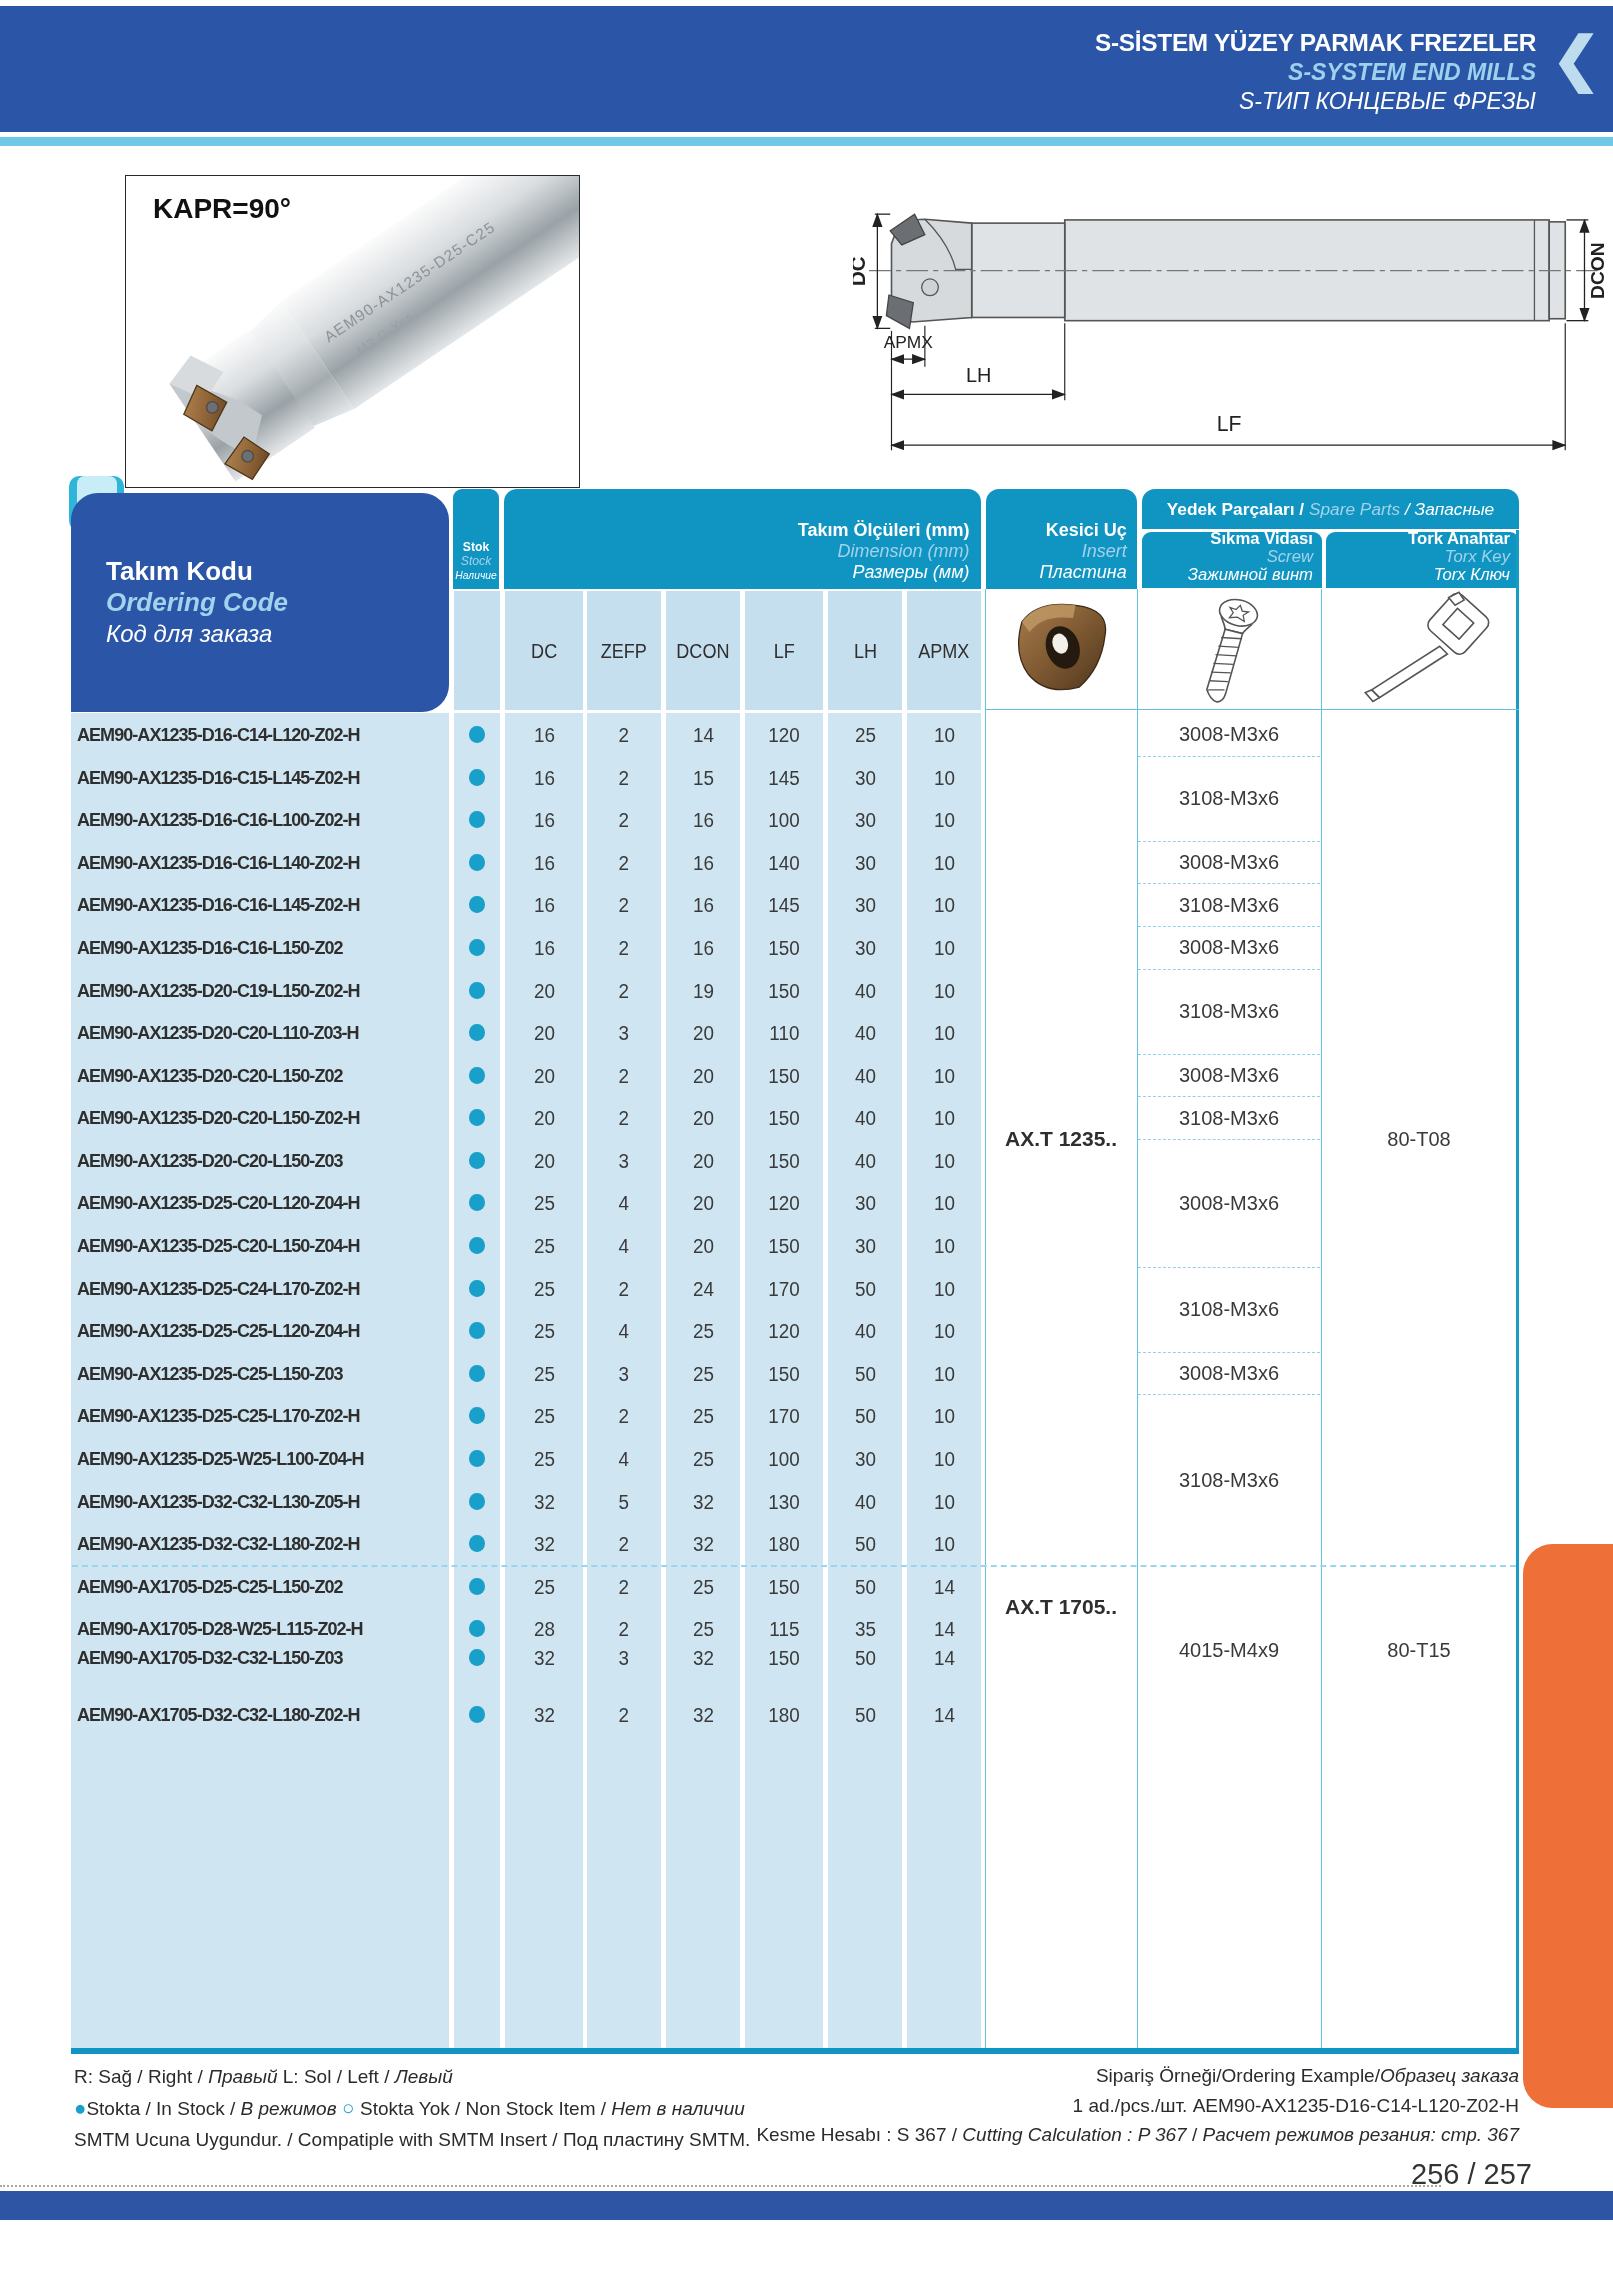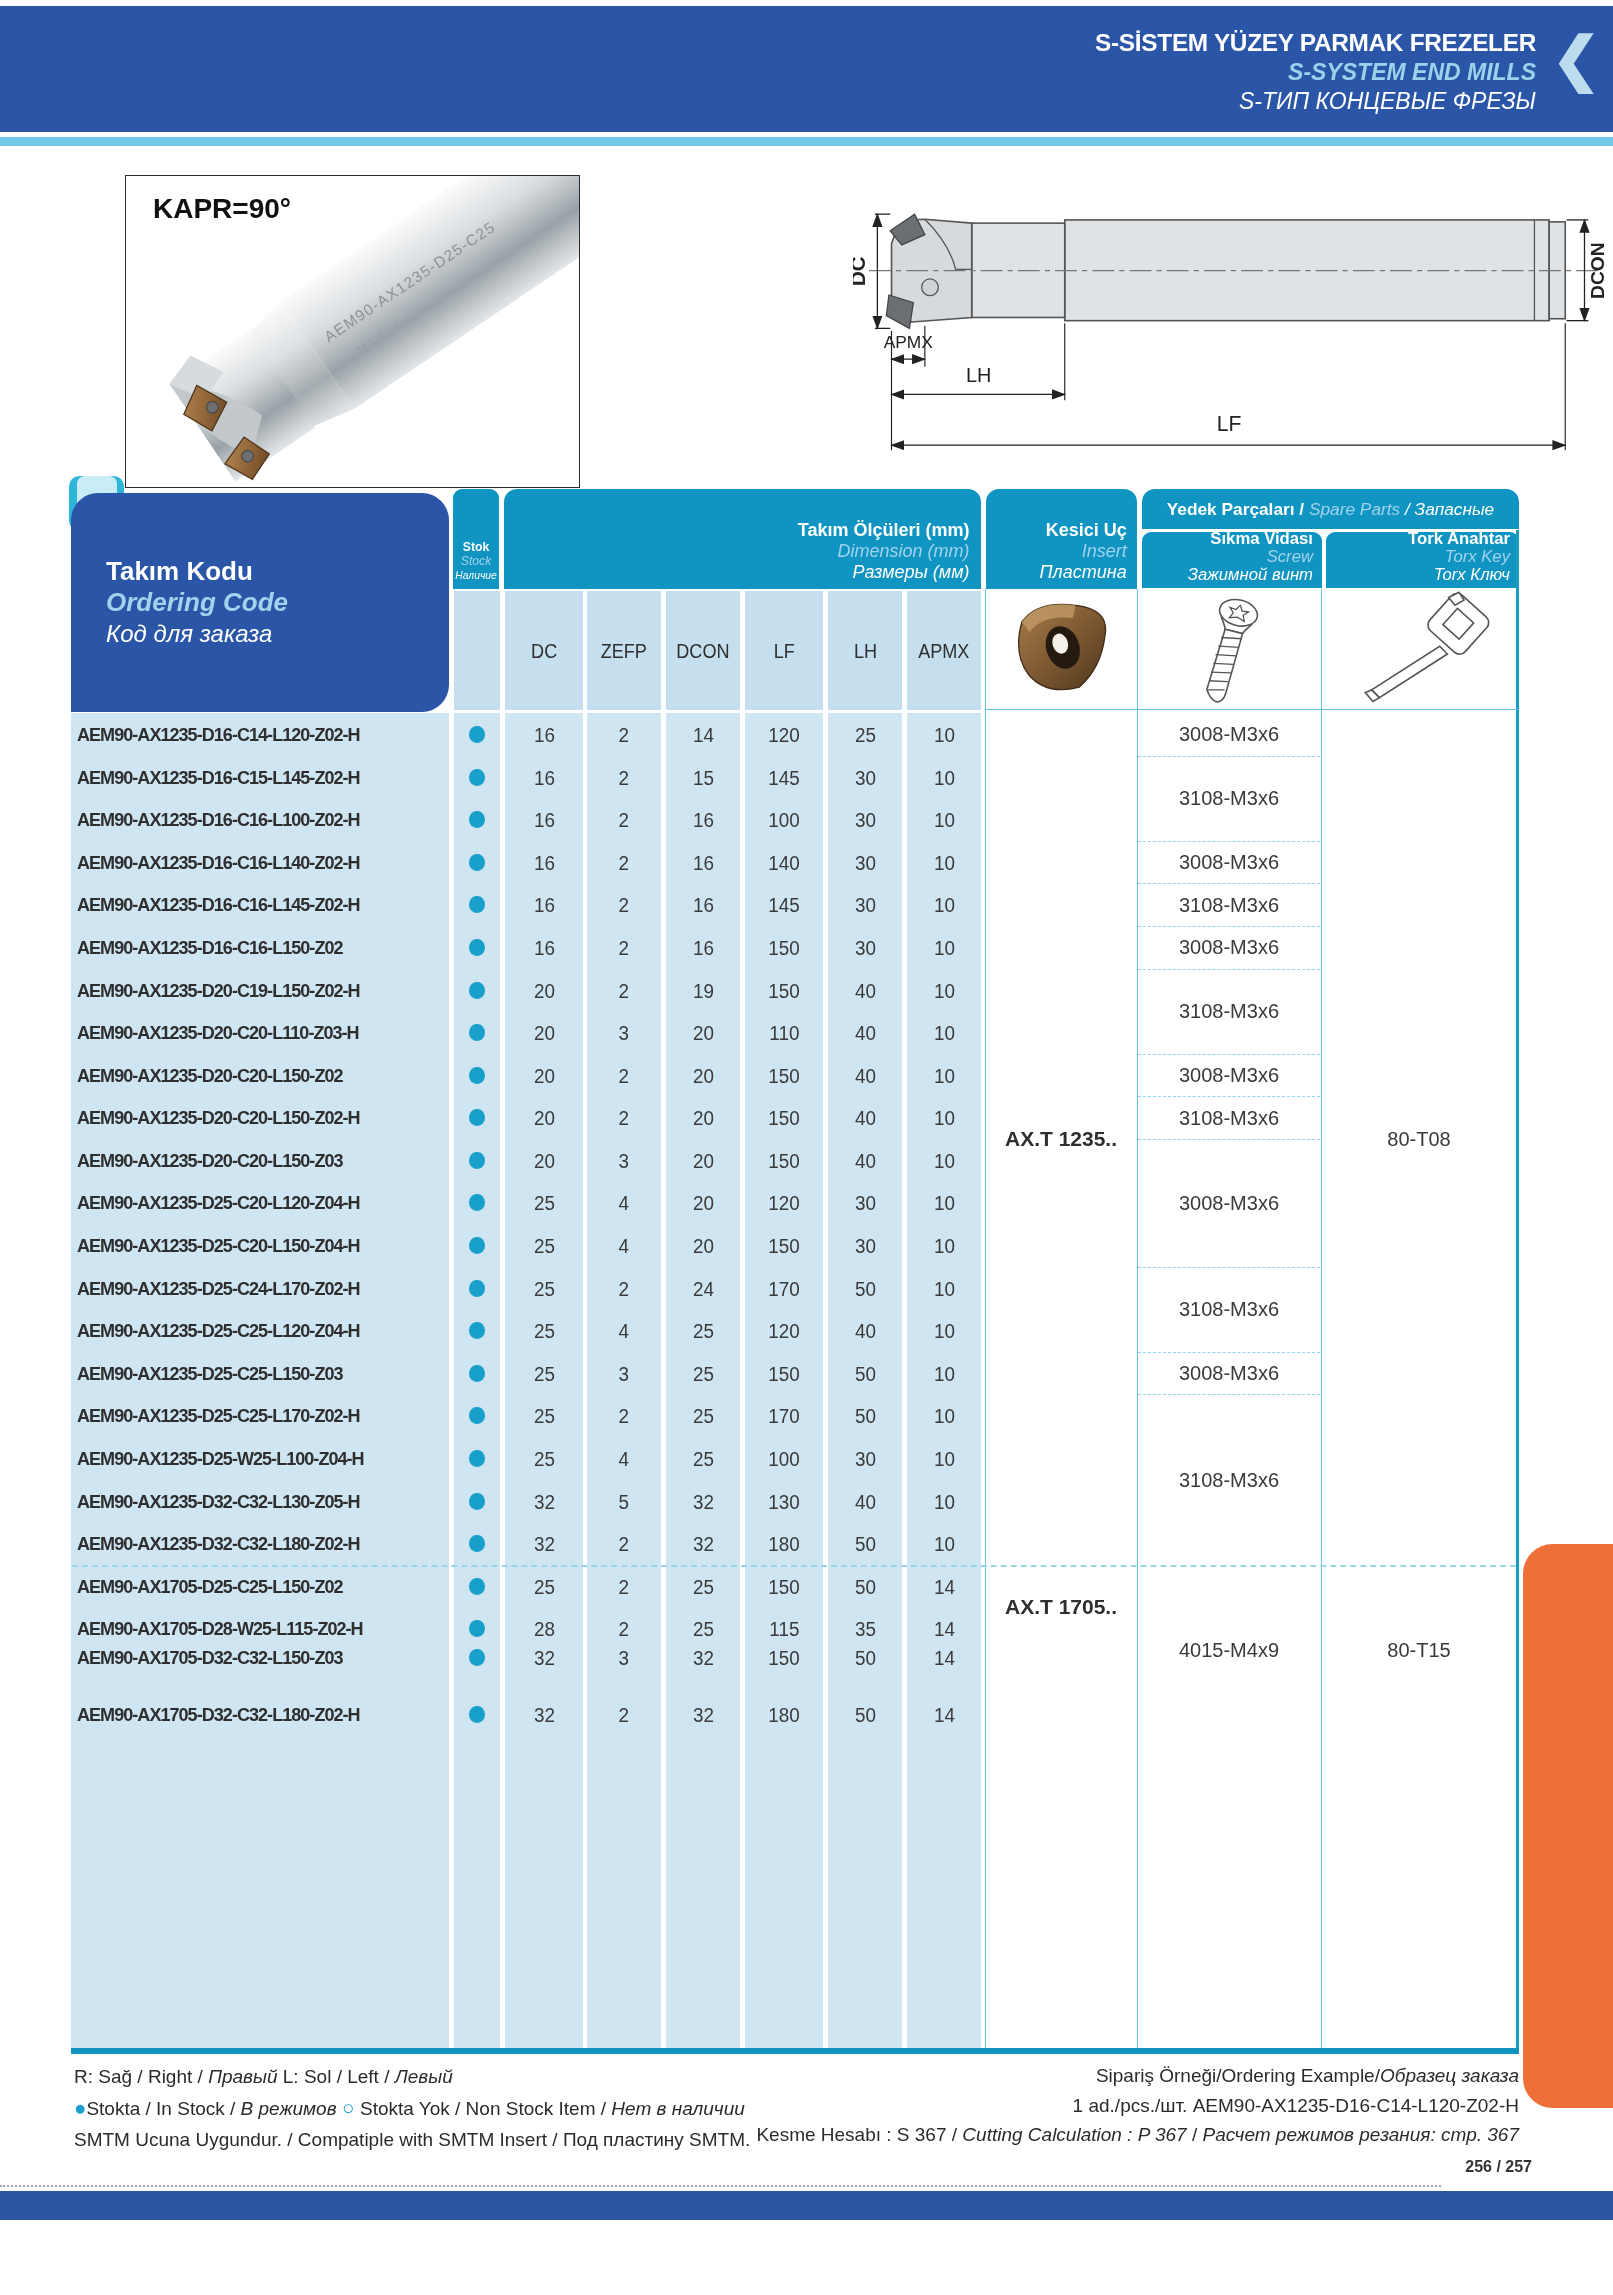--- a/index.html
+++ b/index.html
@@ -76,21 +76,21 @@
 
   
   #orange-tab{left:1523px;top:1544px;width:90px;height:564px;background:#ee7038;border-radius:29.5px 0 0 29.5px;}
 
   
   #fnotes-left{left:74px;top:2061px;font-size:19px;line-height:31px;color:#2b2b2b;}
   #fnotes-right{right:95px;top:2061px;text-align:right;font-size:19px;line-height:29.5px;color:#2b2b2b;}
   .seg-i{font-style:italic;}
   .seg-dot{color:#18a0cb;font-size:20.5px;}
   .seg-odot{color:#18a0cb;font-size:20.5px;}
-  #pagenum{right:82px;top:2158px;font-size:16px;color:#333;font-weight:bold;}
+  #pagenum{right:82px;top:2158px;font-size:29px;color:#333;}
   #dotline{left:0;top:2185px;width:1441px;border-top:2.6px dotted #a6a6a6;height:0;}
   #bluebar{left:0;top:2191px;width:1614px;height:29px;background:#2e54a4;}
 </style>
 </head>
 <body>
 
 <div id="page">
 
   <div class="abs" id="band-top">
     <div id="band-text">

